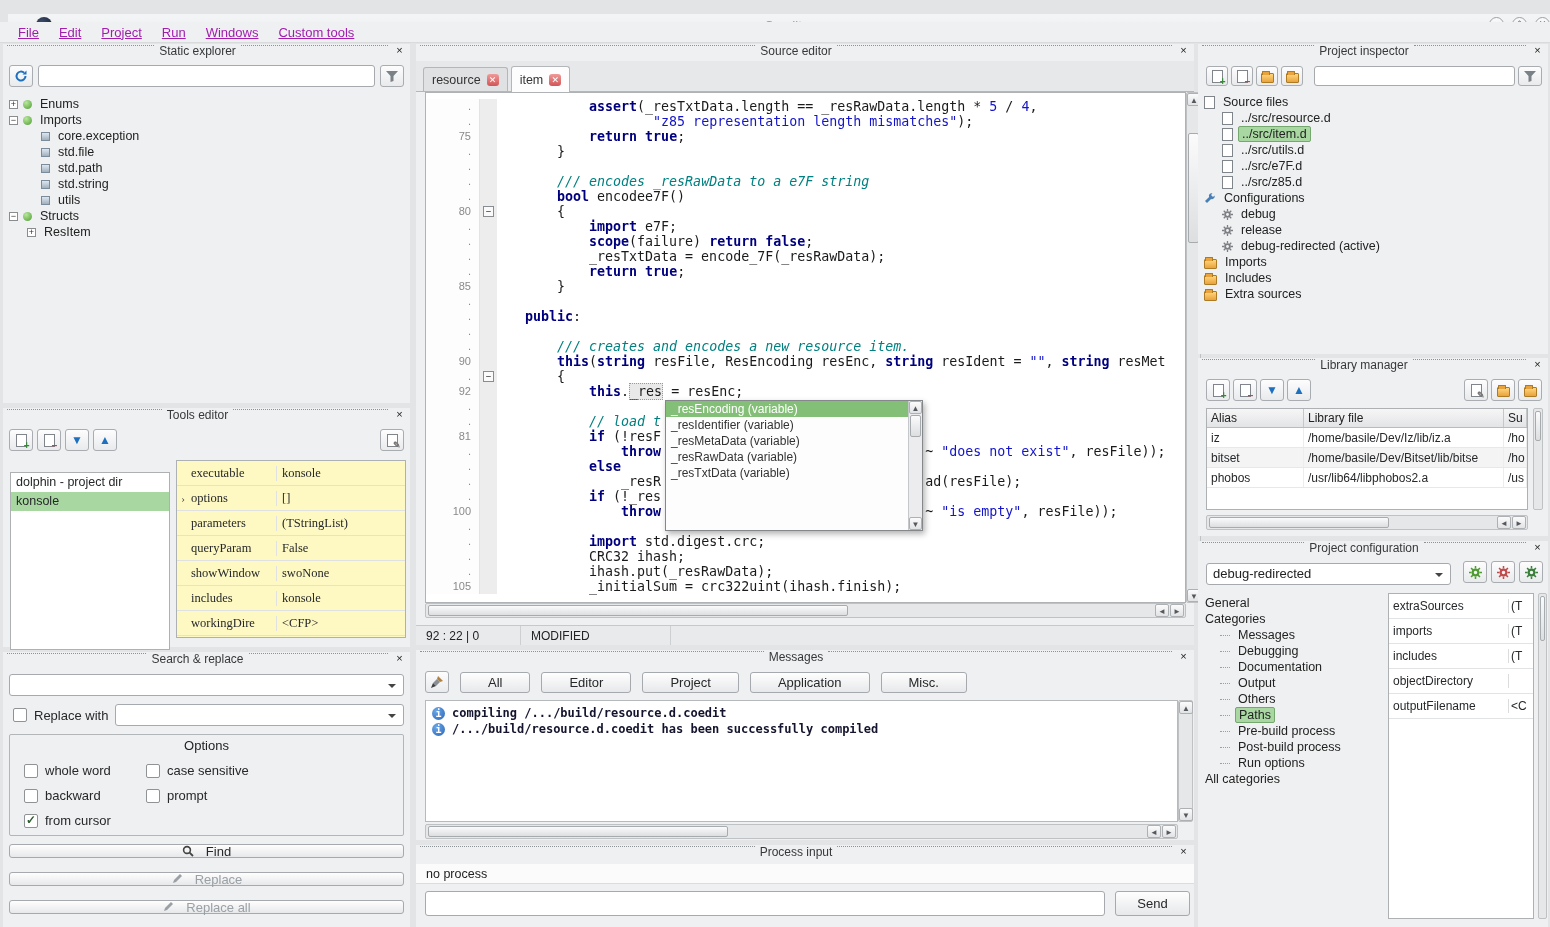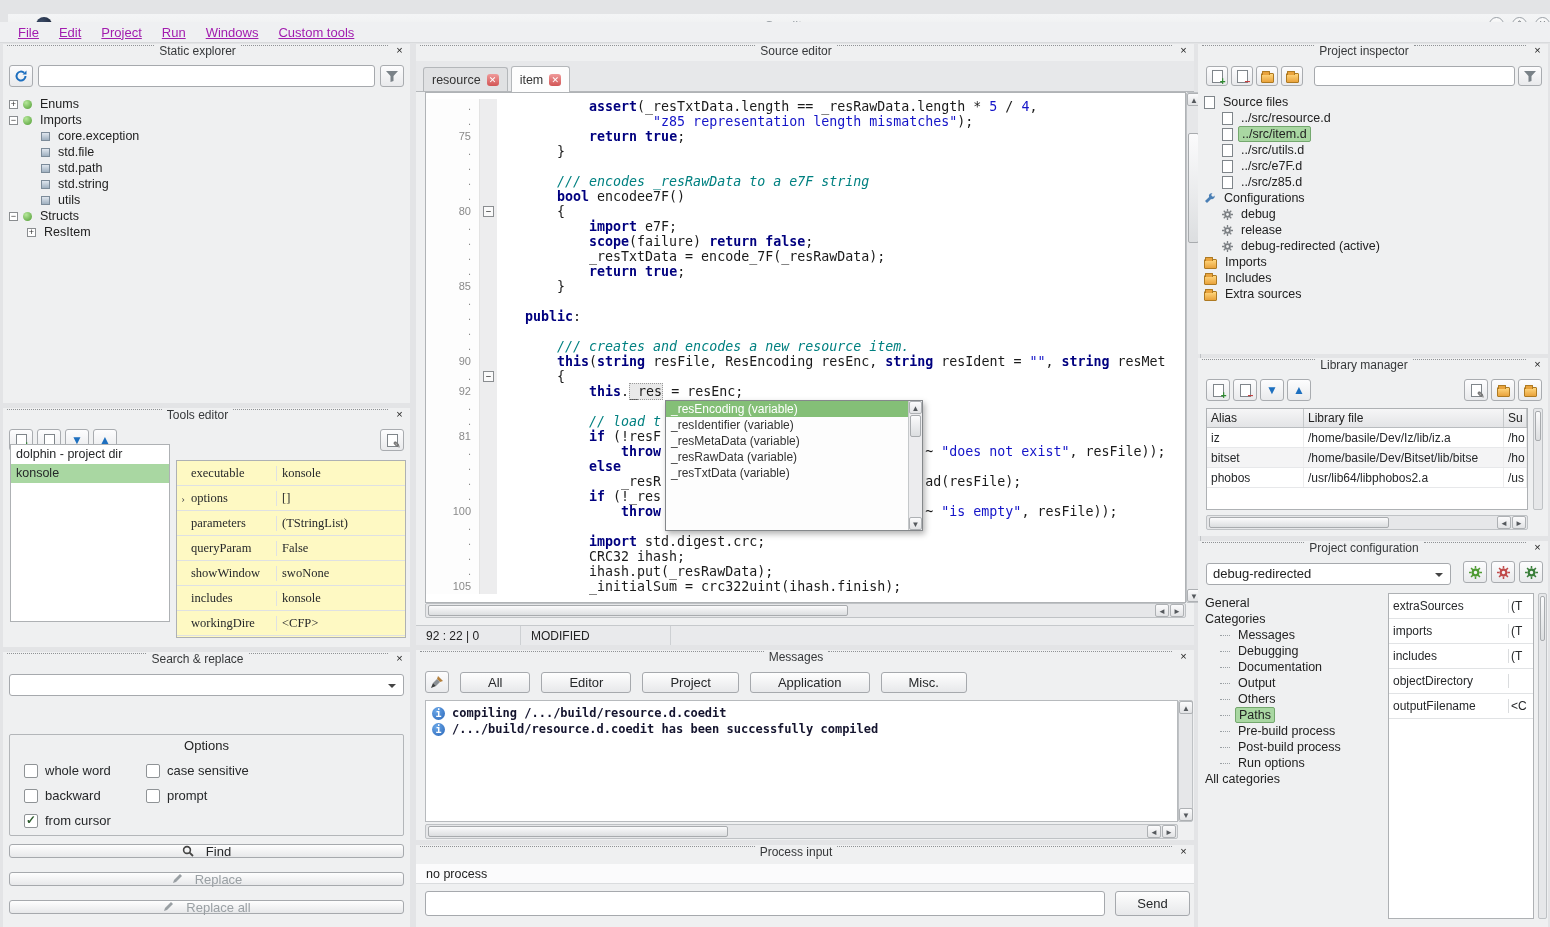--- a/index.html
+++ b/index.html
@@ -64,21 +64,21 @@
   .lbl.sel{background:#a9d7a2;border:1px solid #74a86e;border-radius:2px;}
 
   
   #static-explorer{left:3px;top:44px;width:407px;height:359px;}
   #se-toolbar{position:absolute;top:20px;left:6px;right:6px;height:24px;display:flex;gap:5px;align-items:center;}
   #se-tree{position:absolute;top:52px;left:6px;right:6px;}
 
   
   #tools-editor{left:3px;top:408px;width:407px;height:239px;}
   #te-toolbar{position:absolute;top:20px;left:6px;right:6px;height:24px;display:flex;gap:4px;align-items:center;}
-  #te-list{position:absolute;top:36px;left:7px;width:160px;height:178px;background:#fff;border:1px solid #aeb1b4;}
+  #te-list{position:absolute;top:64px;left:7px;width:160px;height:178px;background:#fff;border:1px solid #aeb1b4;}
   .te-item{height:19px;line-height:19px;padding:0 5px;font-size:12.5px;white-space:nowrap;overflow:hidden;}
   .te-item.sel{background:#a9d7a2;}
   #te-grid{position:absolute;top:52px;left:173px;width:230px;height:178px;background:#fef9c3;border:1px solid #aeb1b4;font-family:Liberation Serif, serif;}
   .grow{height:25px;display:flex;border-bottom:1px solid #dfe1e3;font-size:12.5px;align-items:center;}
   .grow .mark{width:12px;text-align:center;color:#555;font-size:11px;}
   .grow .gk{width:88px;padding-left:2px;border-right:1px solid #dfe1e3;overflow:hidden;white-space:nowrap;}
   .grow .gv{flex:1;padding-left:5px;overflow:hidden;white-space:nowrap;}
 
   
   #search-replace{left:3px;top:652px;width:407px;height:275px;}
@@ -323,20 +323,25 @@
   </div>
 
   <div class="panel" id="search-replace">
     <div class="phead">
       <span class="dot-line"></span>
       <span class="ptitle">Search &amp; replace</span>
       <span class="dot-line"></span>
       <span class="pclose">×</span>
     </div>
     <div class="combo" id="sr-combo1"></div>
+    <div id="sr-row2">
+      <span class="chk"></span>
+      <span>Replace with</span>
+      <div class="combo" id="sr-combo2"></div>
+    </div>
     <div id="sr-opts">
       <div class="gtitle">Options</div>
       <div class="opt" style="left:14px;top:28px">
           <span class="chk"></span>
           <span>whole word</span>
         </div>
       <div class="opt" style="left:136px;top:28px">
           <span class="chk"></span>
           <span>case sensitive</span>
         </div>

